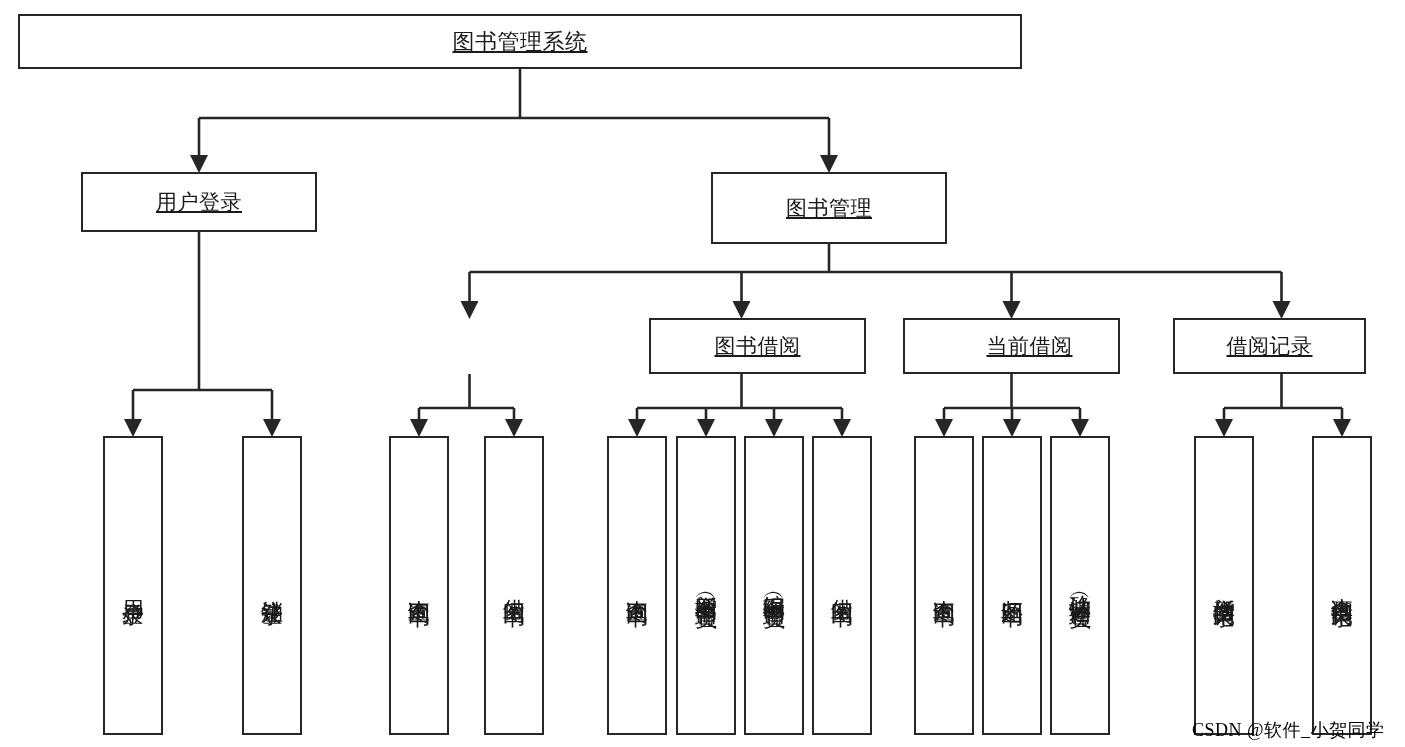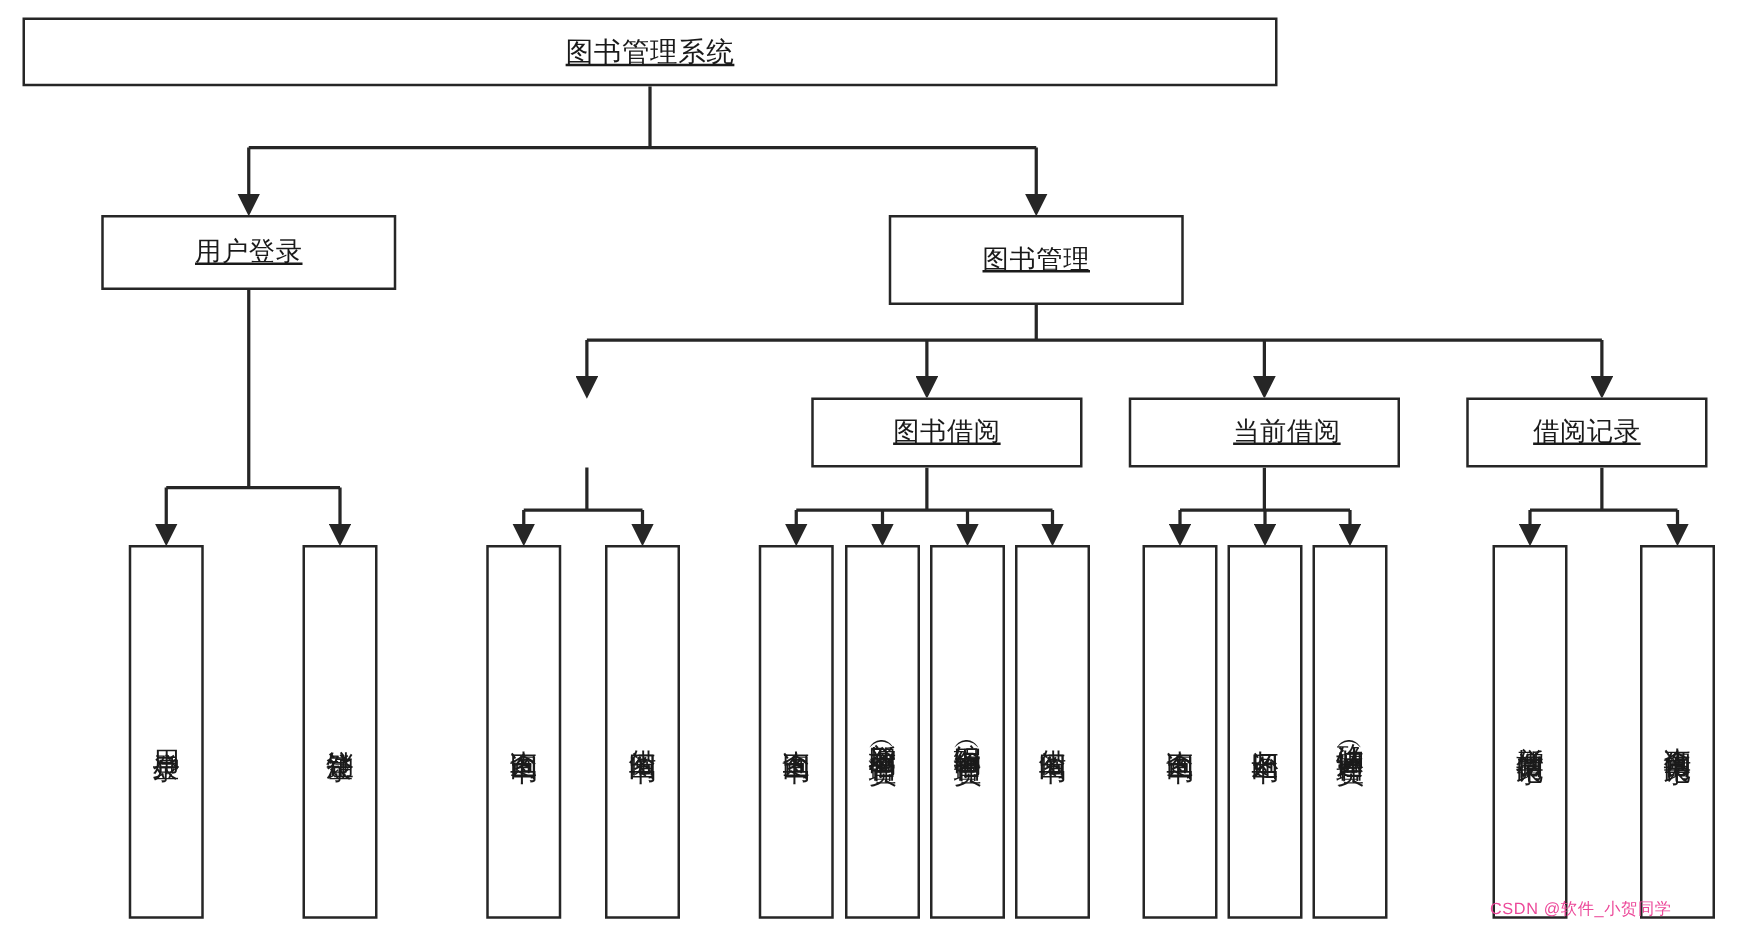--- a/index.html
+++ b/index.html
@@ -58,24 +58,25 @@
   .node.v .lbl {
     writing-mode: vertical-rl;
     text-orientation: upright;
     font-size: 22px;
     line-height: 1.0;
     letter-spacing: 2px;
     white-space: nowrap;
   }
   .watermark {
     position: absolute;
-    font-size: 13px;
-    color: #ec4899;
+    font-size: 18px;
+    color: #000000;
     white-space: nowrap;
     letter-spacing: 0.5px;
+    font-family: Liberation Serif, serif;
   }
 </style>
 </head>
 <body>
 
 <div id="canvas">
 
   <svg id="wires" viewBox="0 0 1405 747" xmlns="http://www.w3.org/2000/svg">
     <defs>
       <marker id="arrow" viewBox="0 0 12 12" refX="10" refY="6" markerWidth="7" markerHeight="7" orient="auto-start-reverse">

